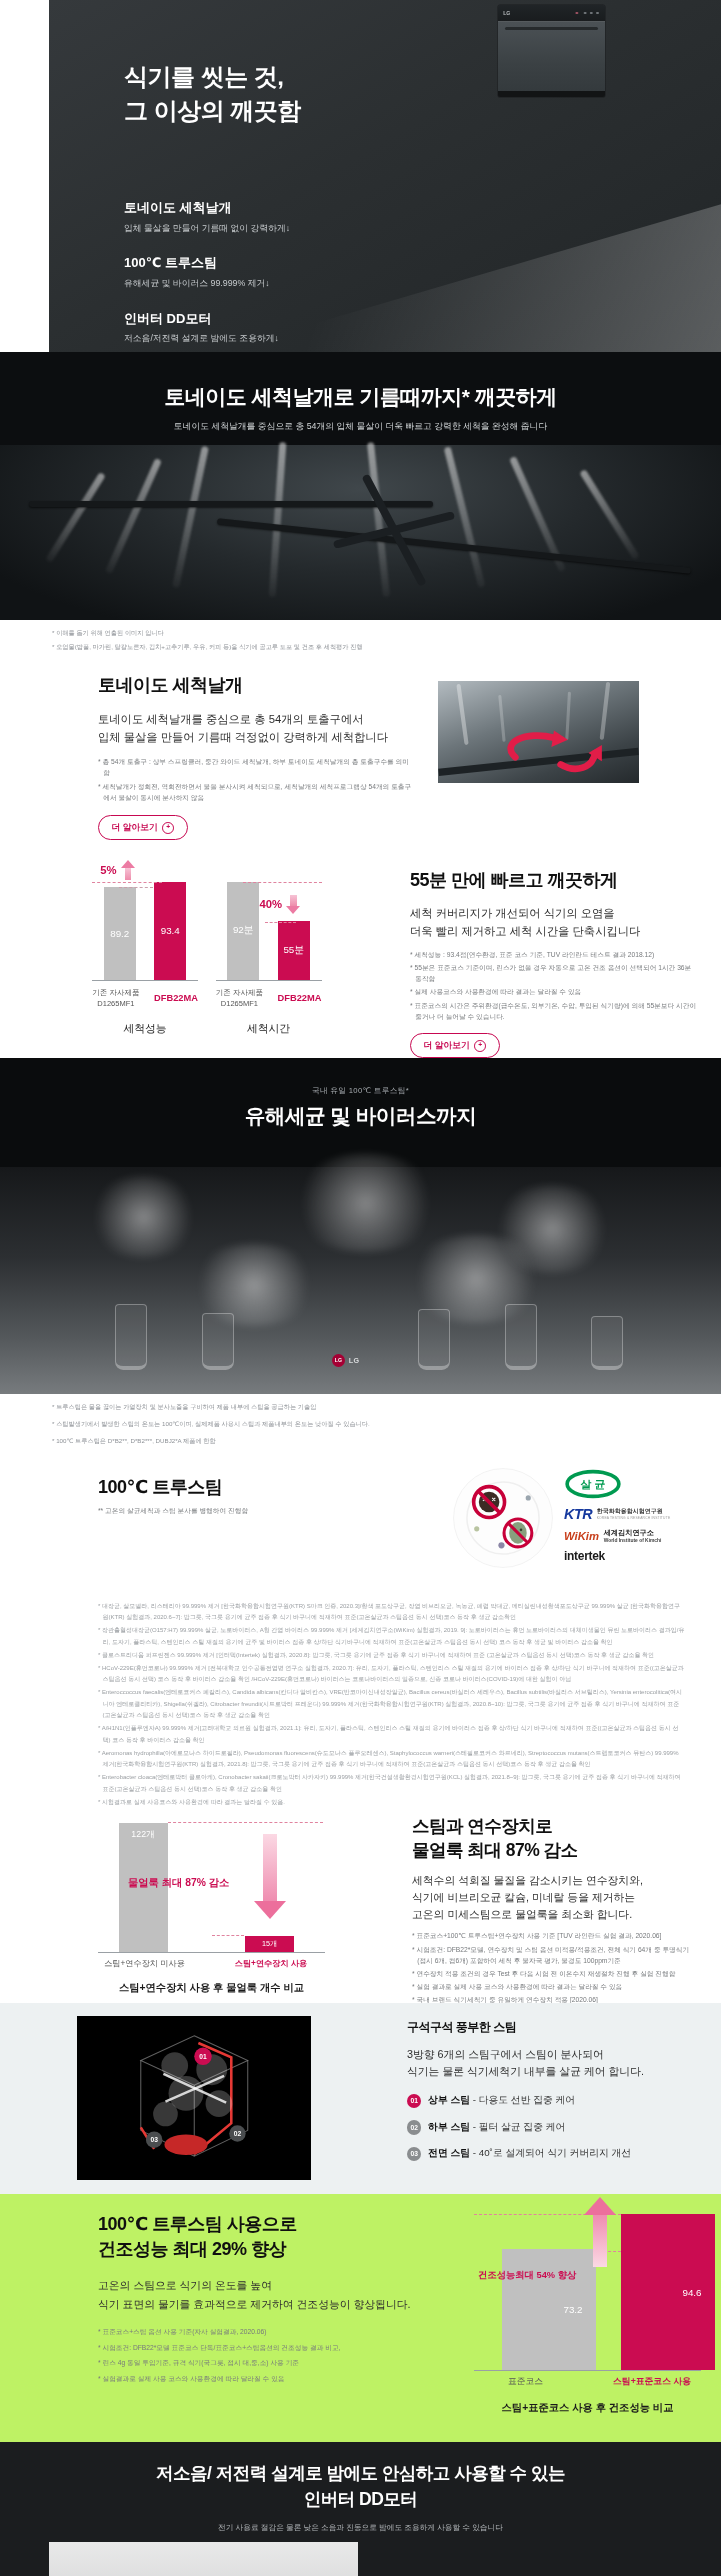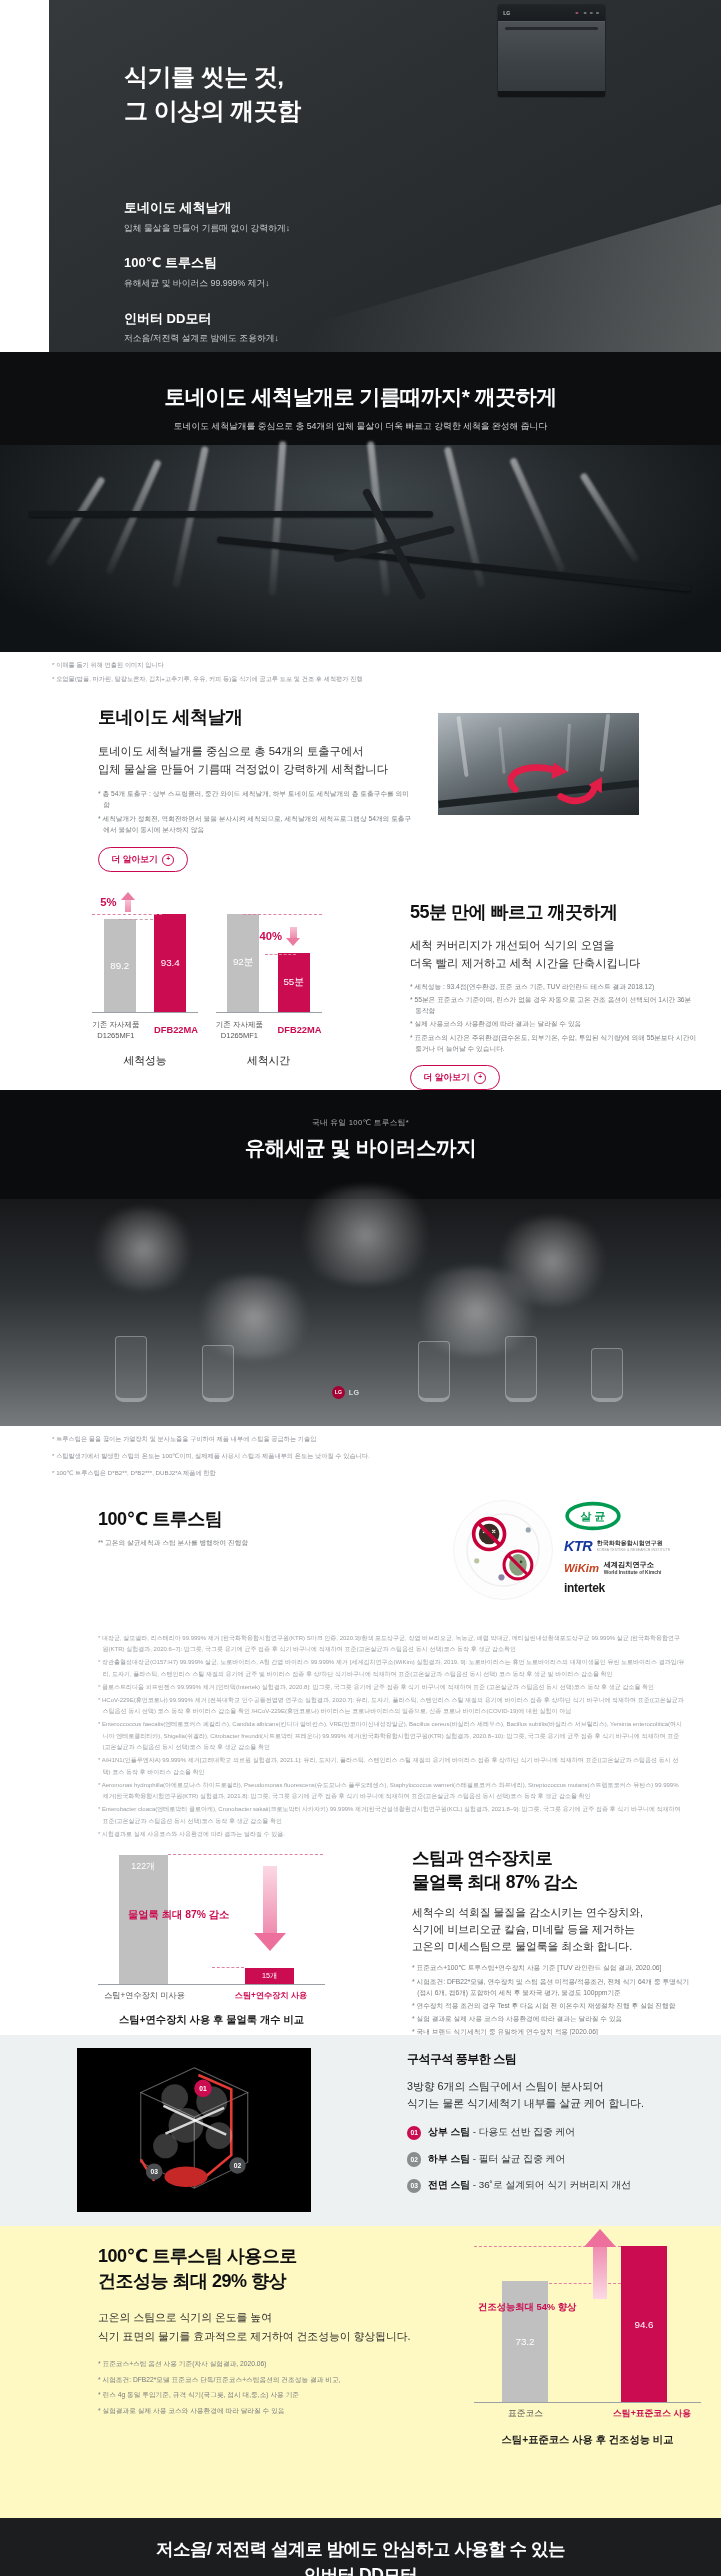--- a/index.html
+++ b/index.html
@@ -23,21 +23,21 @@
   .dw{width:107px;height:92px;border-radius:2.1px;overflow:hidden;box-shadow:0 0 0 0.5px #1a1d1f;}
   .dw-panel{height:15.5px;background:linear-gradient(180deg,#202427,#191c1e);position:relative;}
   .dw-lg{position:absolute;left:5.2px;top:4.6px;font-size:5.2px;font-weight:700;color:#b9bdc0;}
   .dw-dots{position:absolute;right:6.2px;top:6.7px;width:2.6px;height:2.6px;border-radius:50%;background:#6f7478;
     box-shadow:-6.2px 0 0 #6f7478,-12.4px 0 0 #6f7478,-20.6px 0 0 #9a5060;}
   .dw-door{height:69px;background:linear-gradient(180deg,#4b5155,#3b4144 60%,#343a3d);border-top:1px solid #565b5e;position:relative;}
   .dw-handle{position:absolute;left:7.2px;right:7.2px;top:5.2px;height:3.1px;border-radius:1.5px;background:#262a2c;}
   .dw-base{height:7.2px;background:#121415;}
 
   
-  .s2{height:300px;background:#0c0e10;}
+  .s2{height:268px;background:#0c0e10;}
   .center-txt{left:0;right:0;text-align:center;}
   .s2-title{top:31px;font-size:21px;font-weight:700;color:#fff;letter-spacing:-0.5px;}
   .s2-sub{top:69px;font-size:8.8px;color:#d2d6d8;}
   .scene-water{position:absolute;left:0;right:0;top:93px;bottom:0;
     background:radial-gradient(ellipse at 50% 25%,#40474b 0%,#24292c 45%,#101315 85%);}
   .jet{position:absolute;width:7.2px;height:124px;border-radius:4.1px;
     background:linear-gradient(180deg,rgba(255,255,255,.50),rgba(255,255,255,.04));filter:blur(1px);}
   .rackbar{position:absolute;height:6.2px;border-radius:3.1px;background:#15181a;box-shadow:0 1px 2.1px rgba(0,0,0,.6);}
   .sprayarm{position:absolute;left:46%;top:46%;width:124px;height:8.2px;border-radius:4.1px;background:#1b1f22;transform:rotate(-14deg);}
   .sprayarm2{transform:rotate(62deg);}
@@ -135,25 +135,25 @@
   .s9-img{left:77px;top:13.4px;width:234px;height:164px;background:#000;}
   .s9-right{left:407px;top:16.5px;width:294px;}
   .step{display:flex;align-items:center;gap:6.7px;margin-bottom:12px;}
   .step-num{width:14.4px;height:14.4px;border-radius:50%;color:#fff;font-size:6.7px;font-weight:700;display:flex;align-items:center;justify-content:center;flex:0 0 auto;}
   .num-pink{background:#cb0c51;}
   .num-gray{background:#8a8d8f;}
   .step-txt{font-size:9.8px;color:#333;}
   .step-txt b{color:#111;}
 
   
-  .s10{height:292px;background:#fef9c3;}
+  .s10{height:248px;background:#bef264;}
   .s10-left{left:98px;top:18.5px;width:330px;}
   .dr-chart{left:474px;top:15.5px;width:227px;height:211px;}
   .dr-plot{position:relative;height:161px;border-bottom:1.5px solid #9aa0a5;}
-  .dr-bar{position:absolute;bottom:0;width:46px;display:flex;align-items:center;justify-content:center;}
+  .dr-bar{position:absolute;bottom:0;width:46px;display:flex;align-items:center;justify-content:center;padding-left:48px;}
   .dr-bar span{color:#fff;font-size:9.8px;}
   .dr-gray{left:28px;background:#c0c0c0;}
   .dr-pink{left:147px;background:#cb0c51;}
   .dr-anno{position:absolute;left:4.1px;top:60px;color:#cb0c51;font-size:9.3px;font-weight:700;}
   .dr-cat{position:absolute;top:167px;text-align:center;font-size:8.8px;}
   .dr-cap{position:absolute;top:192px;left:0;right:0;text-align:center;font-size:10.3px;font-weight:700;color:#1a1a1a;}
 
   
   .s11{height:278px;background:#1b1d1f;}
   .s11-title{top:18.5px;font-size:17.5px;font-weight:700;color:#fff;line-height:1.5;letter-spacing:-0.5px;}
@@ -513,21 +513,21 @@
       <div class="step">
         <span class="step-num num-pink">01</span>
         <span class="step-txt"><b>상부 스팀</b> <span>- 다용도 선반 집중 케어</span></span>
       </div>
       <div class="step">
         <span class="step-num num-gray">02</span>
         <span class="step-txt"><b>하부 스팀</b> <span>- 필터 살균 집중 케어</span></span>
       </div>
       <div class="step">
         <span class="step-num num-gray">03</span>
-        <span class="step-txt"><b>전면 스팀</b> <span>- 36˚로 설계되어 식기 커버리지 개선</span></span>
+        <span class="step-txt"><b>전면 스팀</b> <span>- 40˚로 설계되어 식기 커버리지 개선</span></span>
       </div>
     </div>
   </div>
 </div>
 
 <div class="section s10">
   <div class="abs s10-left">
     <div class="h2">
       <div>100℃ 트루스팀 사용으로</div>
       <div>건조성능 최대 29% 향상</div>

